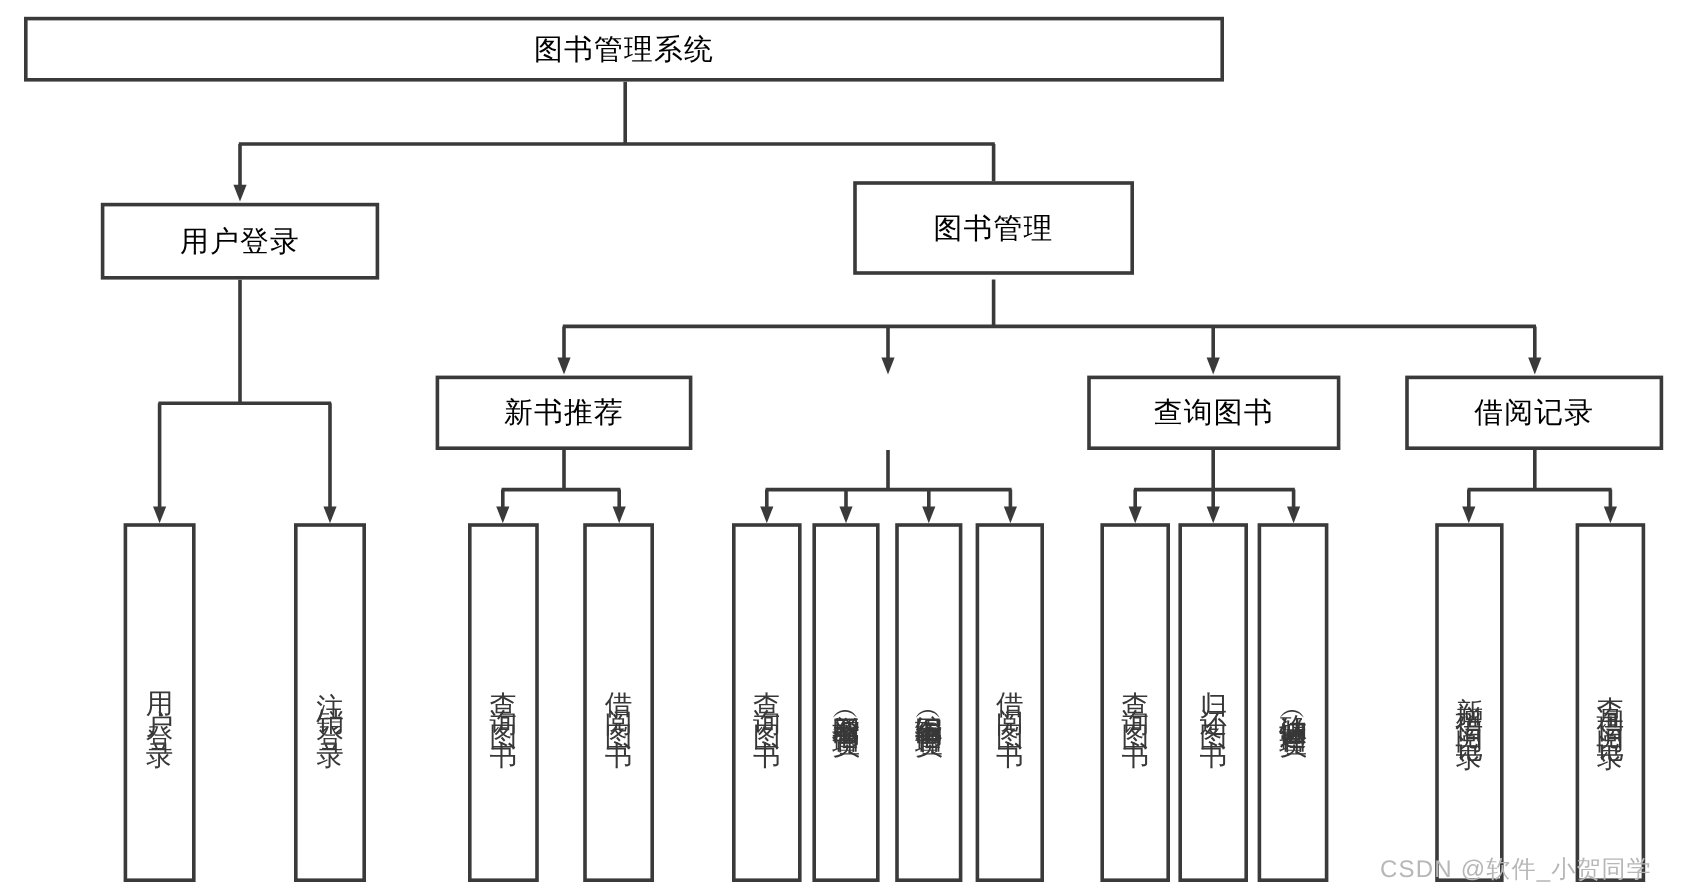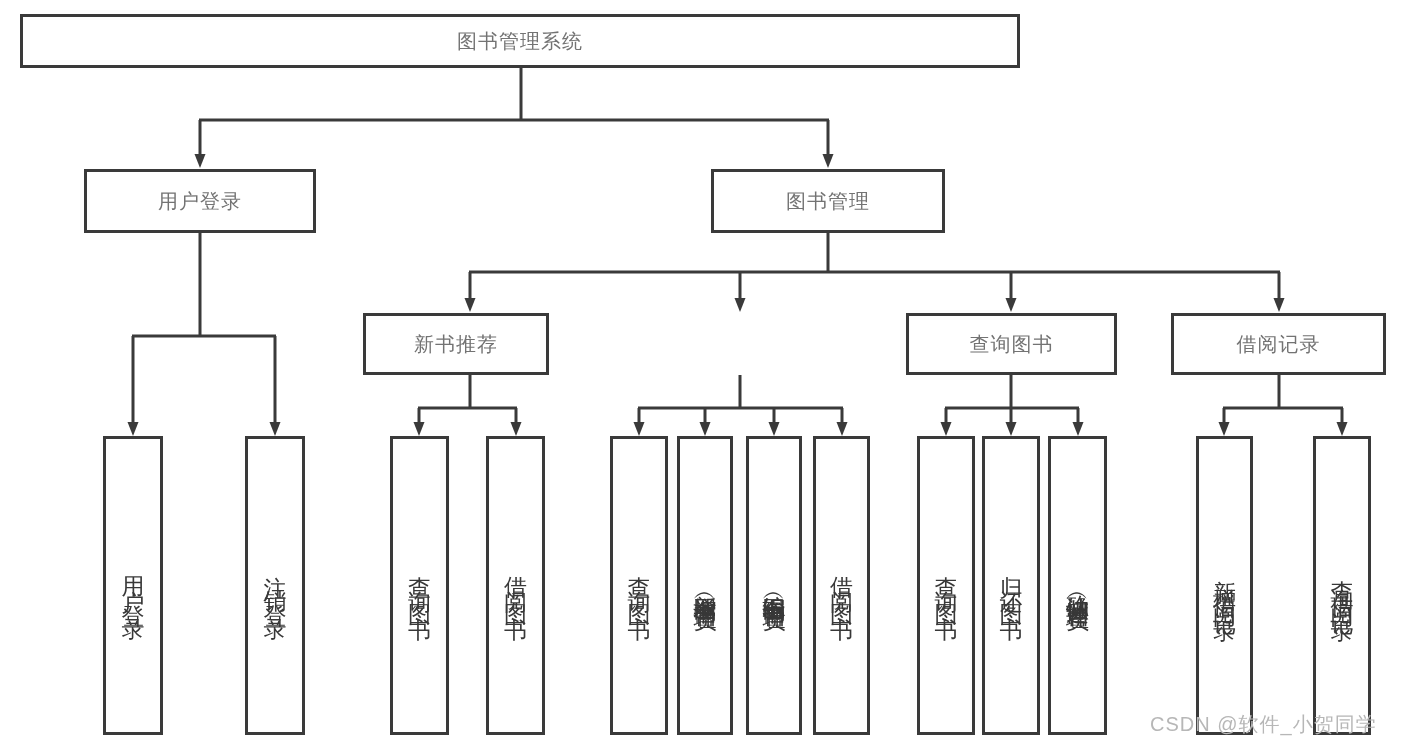--- a/index.html
+++ b/index.html
@@ -15,22 +15,22 @@
     position:absolute;
     box-sizing:border-box;
     border:3px solid #3a3a3a;
     background:#ffffff;
     display:flex;
     align-items:center;
     justify-content:center;
     z-index:2;
   }
   .lbl{
-    color:#737373;
-    font-size:20px;
+    color:#000000;
+    font-size:24px;
     letter-spacing:1px;
     white-space:nowrap;
   }
   .vlbl{
     color:#383838;
     font-size:23px;
     writing-mode:vertical-rl;
     text-orientation:mixed;
     line-height:1;
     white-space:nowrap;
@@ -98,25 +98,25 @@
     </g>
   </svg>
 
   <div class="box" style="left:20px;top:14px;width:1000px;height:54px">
     <span class="lbl">图书管理系统</span>
   </div>
 
   <div class="box" style="left:84px;top:169px;width:232px;height:64px">
     <span class="lbl">用户登录</span>
   </div>
-  <div class="box" style="left:711px;top:169px;width:234px;height:64px">
+  <div class="box" style="left:711px;top:151px;width:234px;height:78px">
     <span class="lbl">图书管理</span>
   </div>
 
-  <div class="box" style="left:363px;top:313px;width:186px;height:62px">
+  <div class="box" style="left:363px;top:313px;width:214px;height:62px">
     <span class="lbl">新书推荐</span>
   </div>
   <div class="box" style="left:906px;top:313px;width:211px;height:62px">
     <span class="lbl">查询图书</span>
   </div>
   <div class="box" style="left:1171px;top:313px;width:215px;height:62px">
     <span class="lbl">借阅记录</span>
   </div>
 
   <div class="box" style="left:103px;top:436px;width:60px;height:299px">

